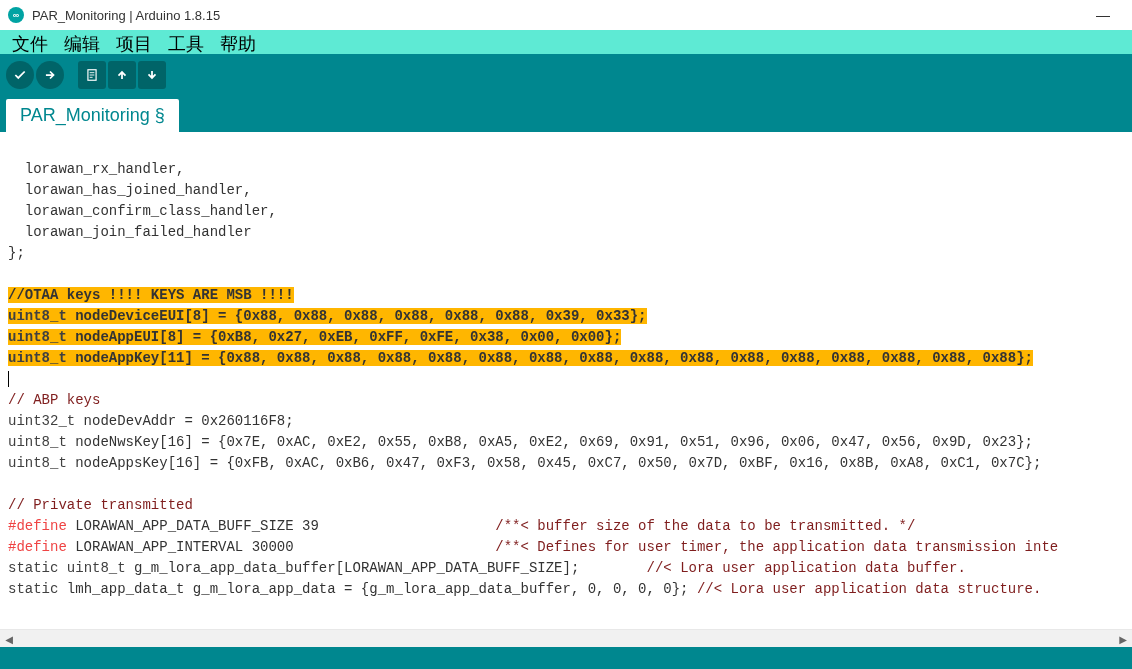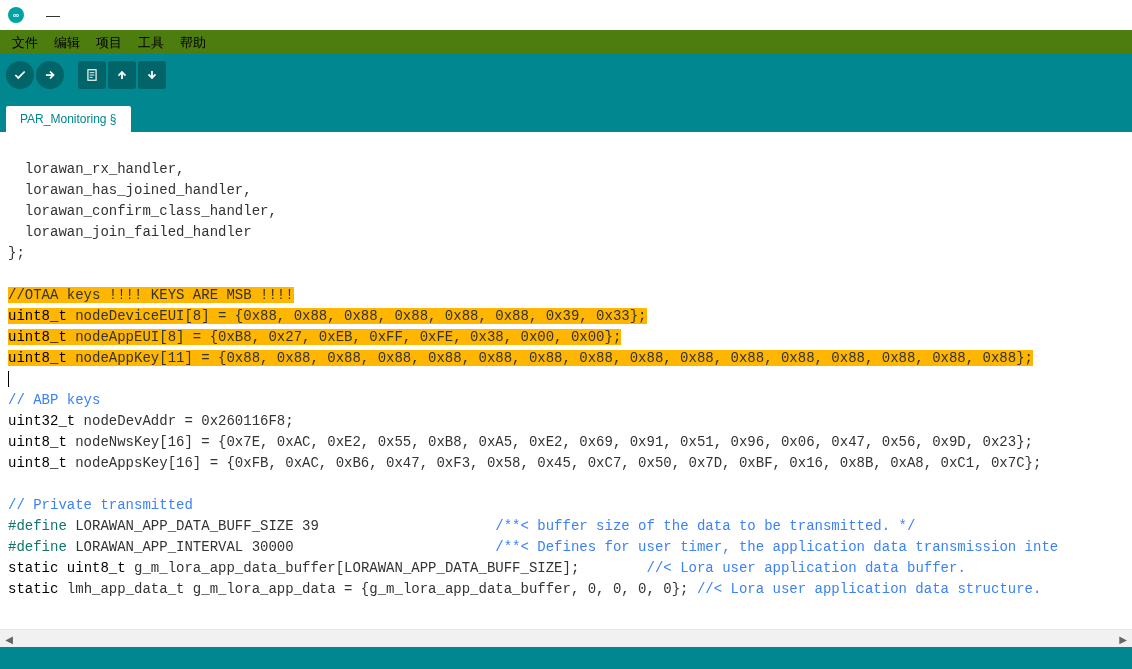--- a/index.html
+++ b/index.html
@@ -1,47 +1,48 @@
 <!DOCTYPE html>
 <html><head>
 <meta charset="utf-8">
 <style>
   * { margin: 0; padding: 0; box-sizing: border-box; }
   body { font-family: "Segoe UI", Tahoma, sans-serif; font-size: 13px; background: #fff; width: 1132px; height: 669px; overflow: hidden; display: flex; flex-direction: column; }
   .titlebar { height: 30px; display: flex; align-items: center; padding: 0 8px; background: #fff; color: #333; }
   .titlebar .arduino-logo { width: 16px; height: 16px; border-radius: 50%; background: #00a3a3; margin-right: 8px; display: flex; align-items: center; justify-content: center; color: #fff; font-size: 9px; font-weight: bold; }
   .titlebar .title { flex: 1; font-size: 13px; }
   .titlebar .win-btn { width: 42px; text-align: center; font-size: 14px; color: #333; cursor: pointer; }
-  .menubar { height: 24px; display: flex; align-items: flex-end; padding: 0 4px; background: #4d7c0f; color: #000; font-size: 13px; }
+  .menubar { height: 24px; display: flex; align-items: flex-start; padding: 0 4px; background: #5eead4; color: #000; font-size: 18px; }
   .menubar .menu-item { padding: 2px 8px; cursor: pointer; }
   .toolbar { height: 42px; background: #00878f; display: flex; align-items: center; padding: 0 6px; gap: 4px; }
   .tb-group { display: flex; gap: 2px; }
   .tb-btn { width: 28px; height: 28px; border-radius: 50%; background: #006468; display: flex; align-items: center; justify-content: center; cursor: pointer; color: #fff; }
   .tb-btn.sq { border-radius: 3px; width: 28px; height: 28px; background: #006468; }
   .tb-btn svg { width: 14px; height: 14px; fill: #fff; stroke: #fff; }
   .tabbar { height: 36px; background: #00878f; display: flex; align-items: flex-end; padding-left: 6px; }
-  .tab { background: #fff; color: #00878f; padding: 6px 14px; font-size: 12px; border-top-left-radius: 2px; border-top-right-radius: 2px; cursor: pointer; font-weight: 500; }
+  .tab { background: #fff; color: #00878f; padding: 6px 14px; font-size: 18px; border-top-left-radius: 2px; border-top-right-radius: 2px; cursor: pointer; font-weight: 500; }
   .editor { flex: 1; background: #fff; font-family: Consolas, "Courier New", monospace; font-size: 14px; line-height: 21px; color: #333; padding: 6px 8px 6px 8px; overflow: hidden; white-space: pre; }
-  .kw { color: #000000; }
-  .hl { background: #ffb600; }
-  .comment { color: #3b82f6; }
-  .define { color: #0f766e; }
+  .kw { color: #404040; }
+  .hl { background: #ffb600; font-weight: bold; }
+  .comment { color: #7f1d1d; }
+  .define { color: #ef4444; }
   .caret { display:inline-block; width:1px; height:16px; background:#000; vertical-align:middle; }
   .hscroll-wrap { height: 18px; background: #fff; position: relative; border-top: 1px solid #e8e8e8; }
   .hscroll-track { position:absolute; left:0; right:0; top:0; bottom:0; background:#f1f1f1; }
   .hscroll-arrow { position:absolute; top:0; width:18px; height:18px; display:flex; align-items:center; justify-content:center; color:#666; font-size:10px; cursor:pointer; }
   .hscroll-arrow.left { left:0; }
   .hscroll-arrow.right { right:0; }
   .footer { height: 22px; background: #00878f; }
 </style>
 </head>
 <body>
 
 <div class="titlebar">
   <div class="arduino-logo">∞</div>
+  <div class="title">PAR_Monitoring | Arduino 1.8.15</div>
   <div class="win-btn">—</div>
 </div>
 
 <div class="menubar">
   <div class="menu-item">文件</div>
   <div class="menu-item">编辑</div>
   <div class="menu-item">项目</div>
   <div class="menu-item">工具</div>
   <div class="menu-item">帮助</div>
 </div>

